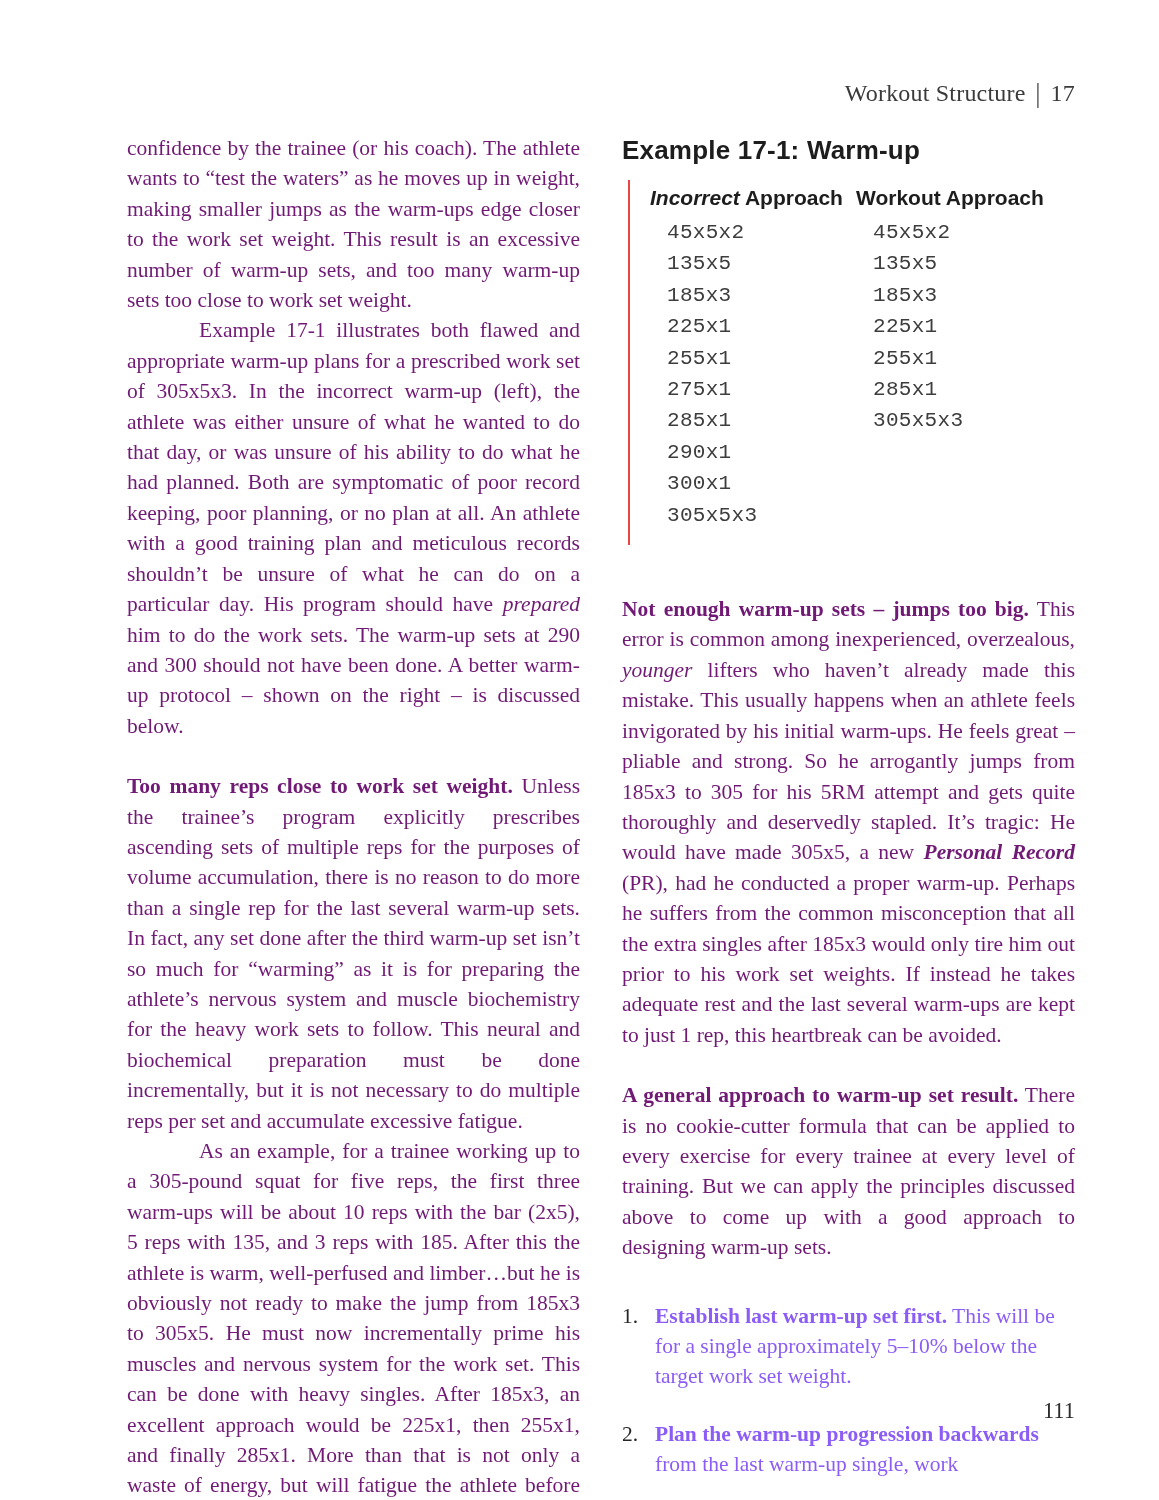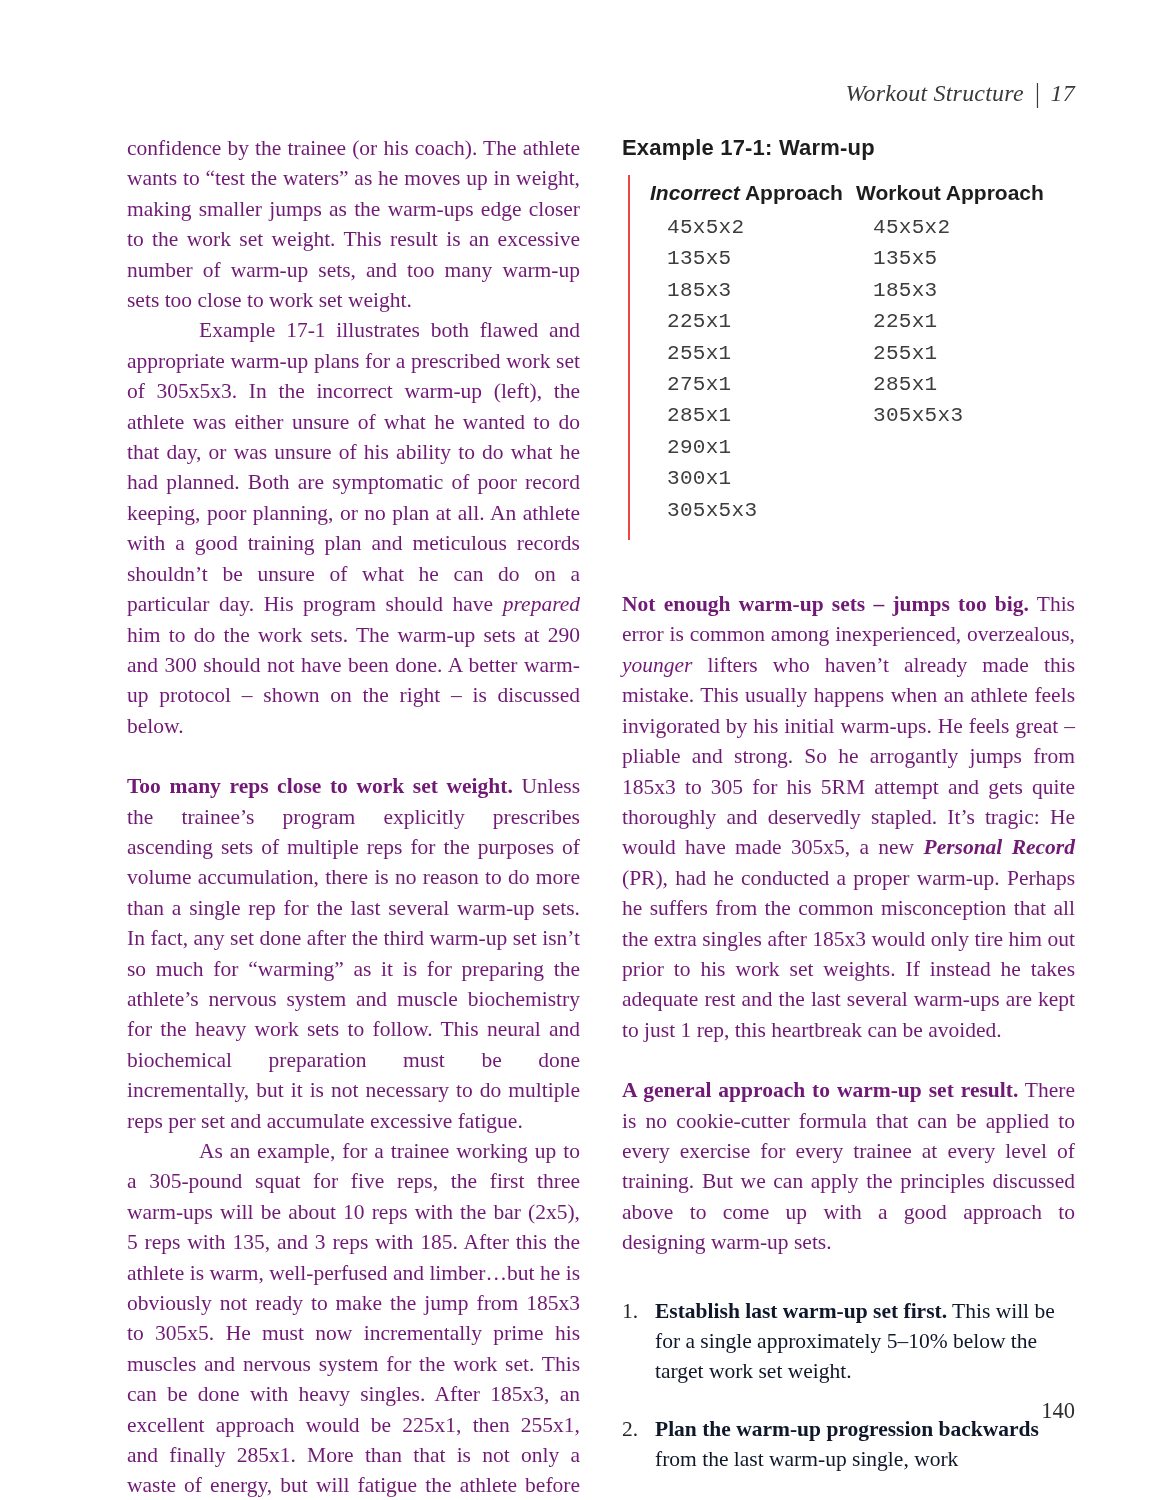--- a/index.html
+++ b/index.html
@@ -4,50 +4,50 @@
 <style>
   html,body{margin:0;padding:0;}
   body{
     width:1159px;height:1500px;background:#ffffff;position:relative;
     font-family:"Liberation Serif",serif;color:#262626;
     -webkit-font-smoothing:antialiased;
   }
   .page{padding:78px 84px 0 127px;}
   .running-head{
     text-align:right;font-size:24px;color:#3a3a3a;letter-spacing:.2px;
-    height:30px;line-height:30px;font-style:italic;
+    height:30px;line-height:30px;
   }
   .running-head .divider{display:inline-block;margin:0 10px;transform:scaleY(1.15);color:#3a3a3a;}
   .columns{display:flex;gap:42px;margin-top:25px;align-items:flex-start;}
   .col{width:453px;}
   .body-par{
     font-size:21.5px;line-height:30.4px;text-align:justify;margin:0;
     color:#701a75;
   }
   .indent{text-indent:72px;}
   .sect{margin-top:30px;}
   
   .example-title{
     font-family:"Liberation Sans",sans-serif;font-weight:bold;
-    font-size:22px;color:#1d1d1d;margin:2px 0 14px 0;letter-spacing:.2px;
+    font-size:26px;color:#1d1d1d;margin:2px 0 14px 0;letter-spacing:.2px;
   }
   .wtable{
     border-left:2px solid #ef4444;padding:2px 0 14px 20px;margin-left:6px;
     display:flex;font-family:"Liberation Sans",sans-serif;
   }
   .wcol{width:206px;}
   .wcol.correct{width:auto;}
   .whead{font-weight:bold;font-size:21px;color:#1d1d1d;line-height:31px;margin-bottom:4px;white-space:nowrap;}
   .wrow{font-size:21px;color:#3d3d3d;line-height:31.4px;padding-left:17px;letter-spacing:.3px;font-family:Liberation Mono, monospace;}
   .after-table{margin-top:49px;}
   
   .nlist{margin-top:38px;}
   .nitem{display:flex;margin-bottom:27px;}
   .nitem .num{width:33px;flex:none;font-size:21.5px;line-height:30.4px;color:#262626;}
-  .nitem .ncontent{font-size:21.5px;line-height:30.4px;text-align:left;color:#0f172a;}
+  .nitem .ncontent{font-size:21.5px;line-height:30.4px;text-align:left;color:#8b5cf6;}
   .page-number{
     position:absolute;top:1398px;right:84px;font-size:22.5px;color:#2e2e2e;
   }
 </style>
 </head>
 <body>
 
 <div class="page">
 
   <div class="running-head">
@@ -104,13 +104,13 @@
         <div class="nitem">
           <div class="num">2.</div>
           <div class="ncontent"><span style="font-weight: bold;">Plan the warm-up progression backwards</span><span> from the last warm-up single, work</span></div>
         </div>
       </div>
 
     </div>
   </div>
 </div>
 
-<div class="page-number">140</div>
+<div class="page-number">111</div>
 
 </body></html>

